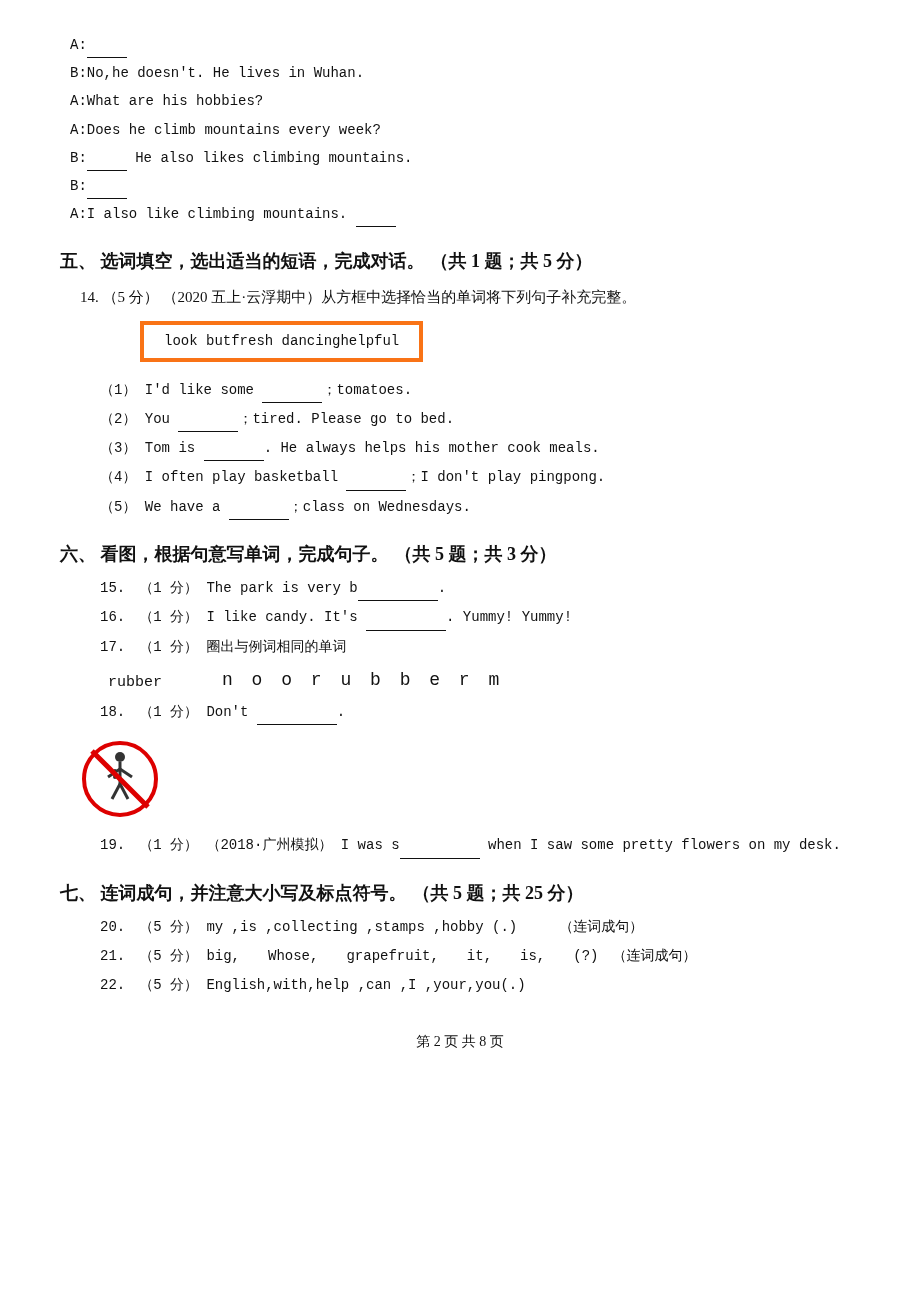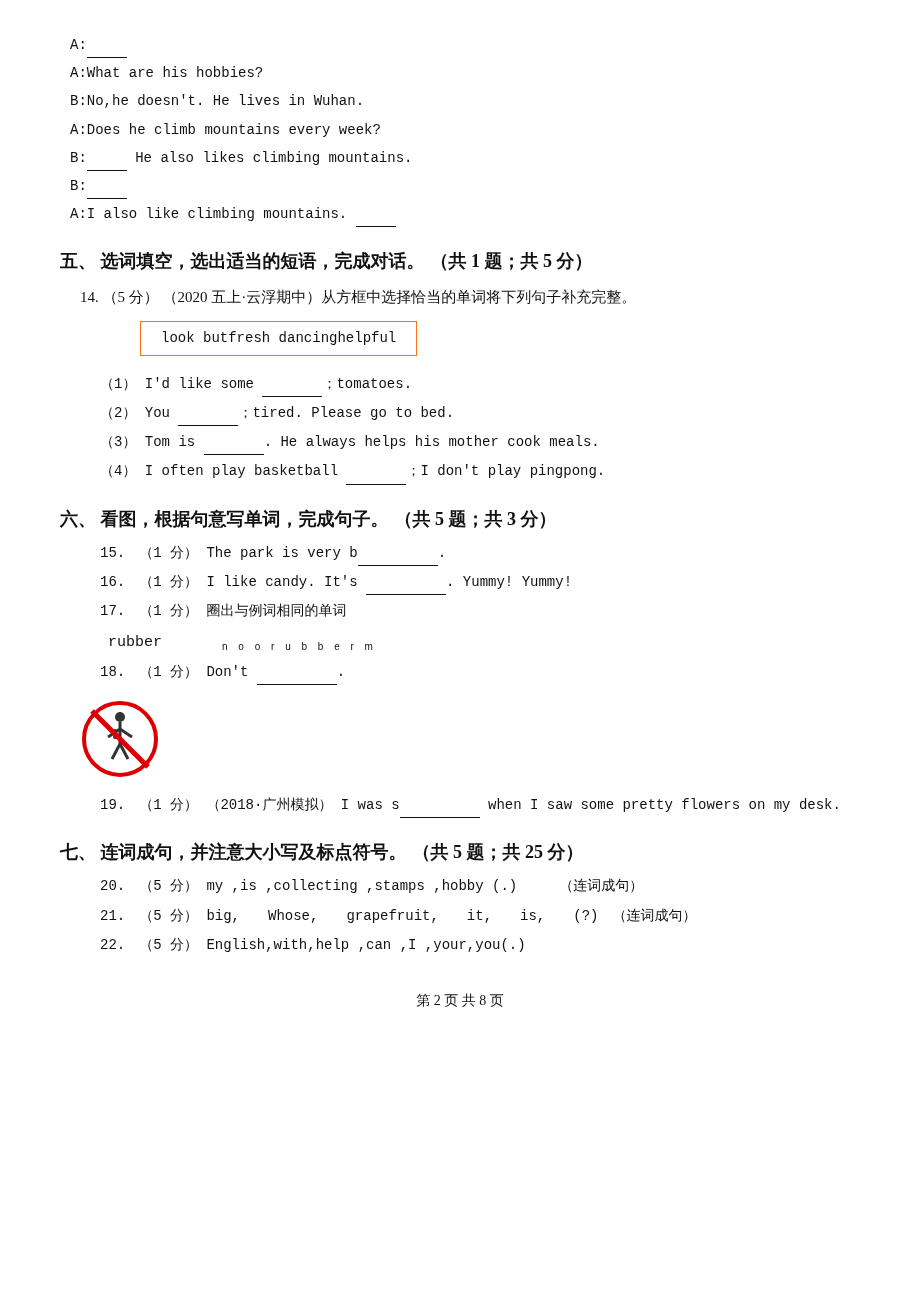--- a/index.html
+++ b/index.html
@@ -40,21 +40,21 @@
       min-width: 60px;
       vertical-align: bottom;
     }
     .blank-short {
       min-width: 40px;
     }
     .blank-long {
       min-width: 80px;
     }
     .word-box {
-      border: 1px solid #f97316;
+      border: 4px solid #f97316;
       padding: 4px 20px;
       text-align: center;
       font-family: "Courier New", Courier, monospace;
       font-size: 14px;
       margin: 6px auto 10px 30px;
       display: inline-block;
     }
     .sub-question {
       font-family: "Courier New", Courier, monospace;
       font-size: 14px;
@@ -83,40 +83,40 @@
       font-family: "SimSun", serif;
     }
     .mono {
       font-family: "Courier New", Courier, monospace;
     }
     .section-num {
       font-weight: bold;
       font-size: 18px;
     }
     .letter-spaced {
-      font-family: Liberation Sans, sans-serif;
-      font-size: 10px;
+      font-family: Liberation Mono, monospace;
+      font-size: 18px;
       letter-spacing: 4px;
     }
   </style>
 </head>
 <body>
 
 
 
 
 <div>
   <div class="dialog-line">
     A:<span class="blank blank-short"></span>
   </div>
   <div class="dialog-line">
+    B:No,he doesn't. He lives in Wuhan.
+  </div>
+  <div class="dialog-line">
     A:What are his hobbies?
-  </div>
-  <div class="dialog-line">
-    B:No,he doesn't. He lives in Wuhan.
   </div>
   <div class="dialog-line">
     A:Does he climb mountains every week?
   </div>
   <div class="dialog-line">
     B:<span class="blank blank-short"></span> He also likes climbing mountains.
   </div>
   <div class="dialog-line">
     B:<span class="blank blank-short"></span>
   </div>
@@ -138,20 +138,21 @@
     <span>（2020 五上·云浮期中）从方框中选择恰当的单词将下列句子补充完整。</span>
   </div>
   <div style="margin-left:40px; margin-bottom:6px;">
     <span class="word-box">look butfresh dancinghelpful</span>
   </div>
 
   <div class="sub-question">（1） I'd like some <span class="blank"></span>；tomatoes.</div>
   <div class="sub-question">（2） You <span class="blank"></span>；tired. Please go to bed.</div>
   <div class="sub-question">（3） Tom is <span class="blank"></span>. He always helps his mother cook meals.</div>
   <div class="sub-question">（4） I often play basketball <span class="blank"></span>；I don't play pingpong.</div>
+  <div class="sub-question">（5） We have a <span class="blank"></span>；class on Wednesdays.</div>
 </div>
 
 
 <div class="section-header">
   <span class="section-num">六、 看图，根据句意写单词，完成句子。</span>
   <span>（共 5 题；共 3 分）</span>
 </div>
 
 <div class="question-block">
   <div class="sub-question">15.　（1 分） The park is very b<span class="blank blank-long"></span>.</div>

